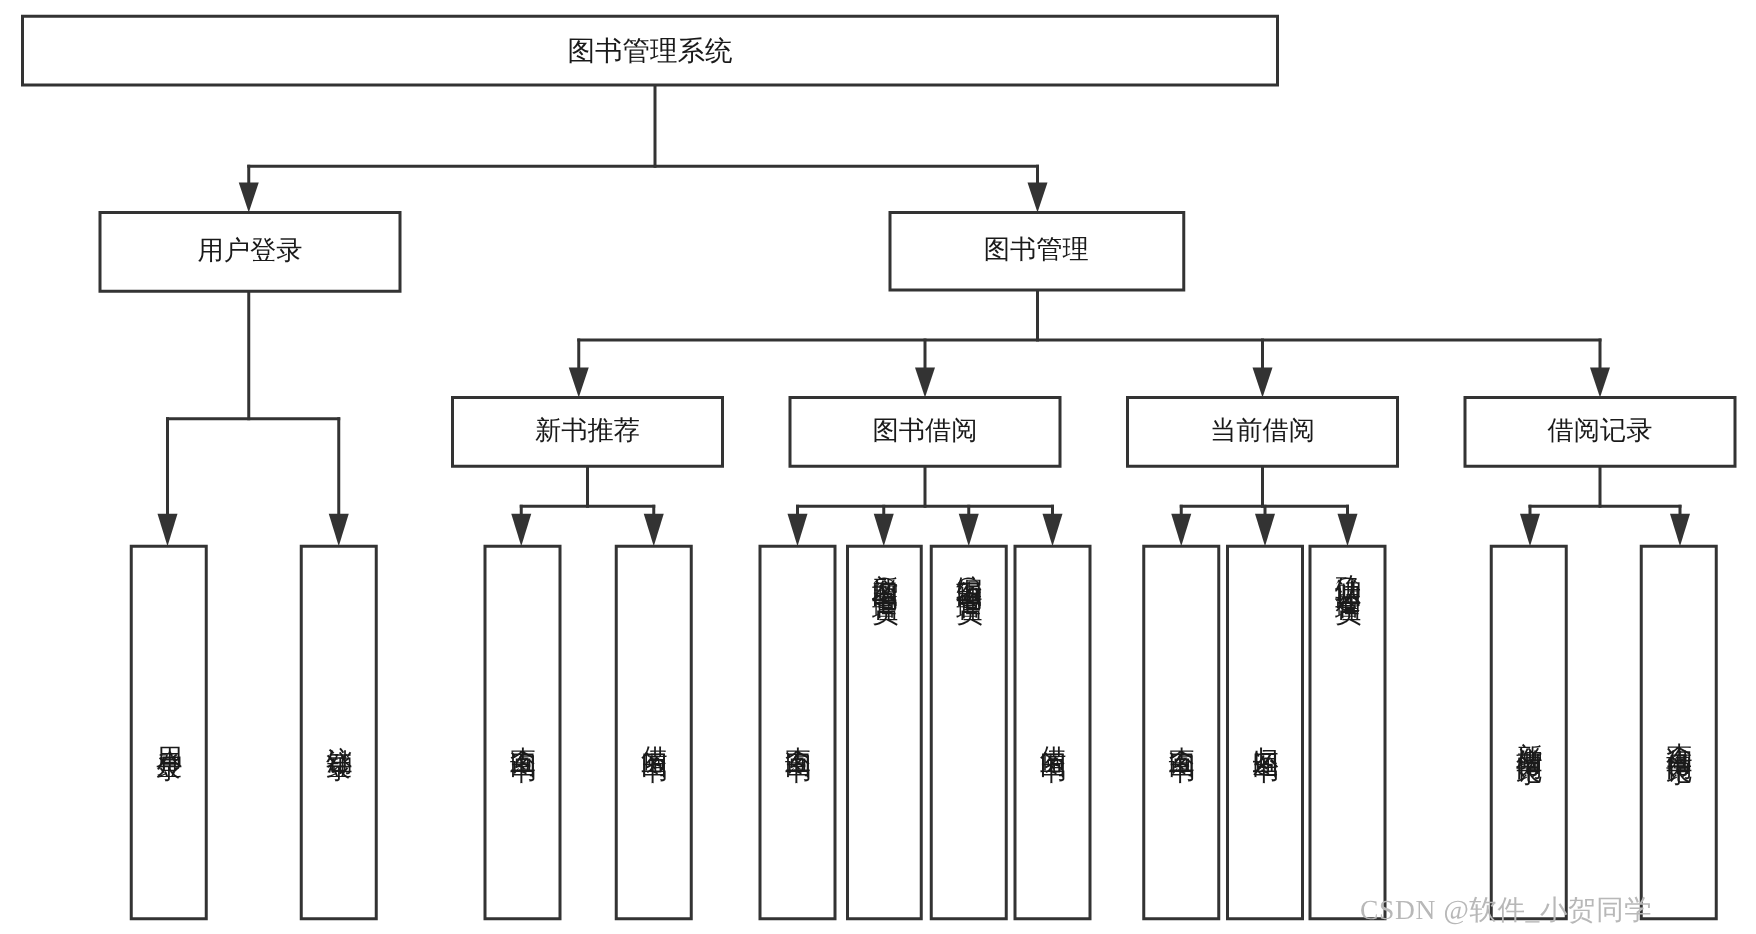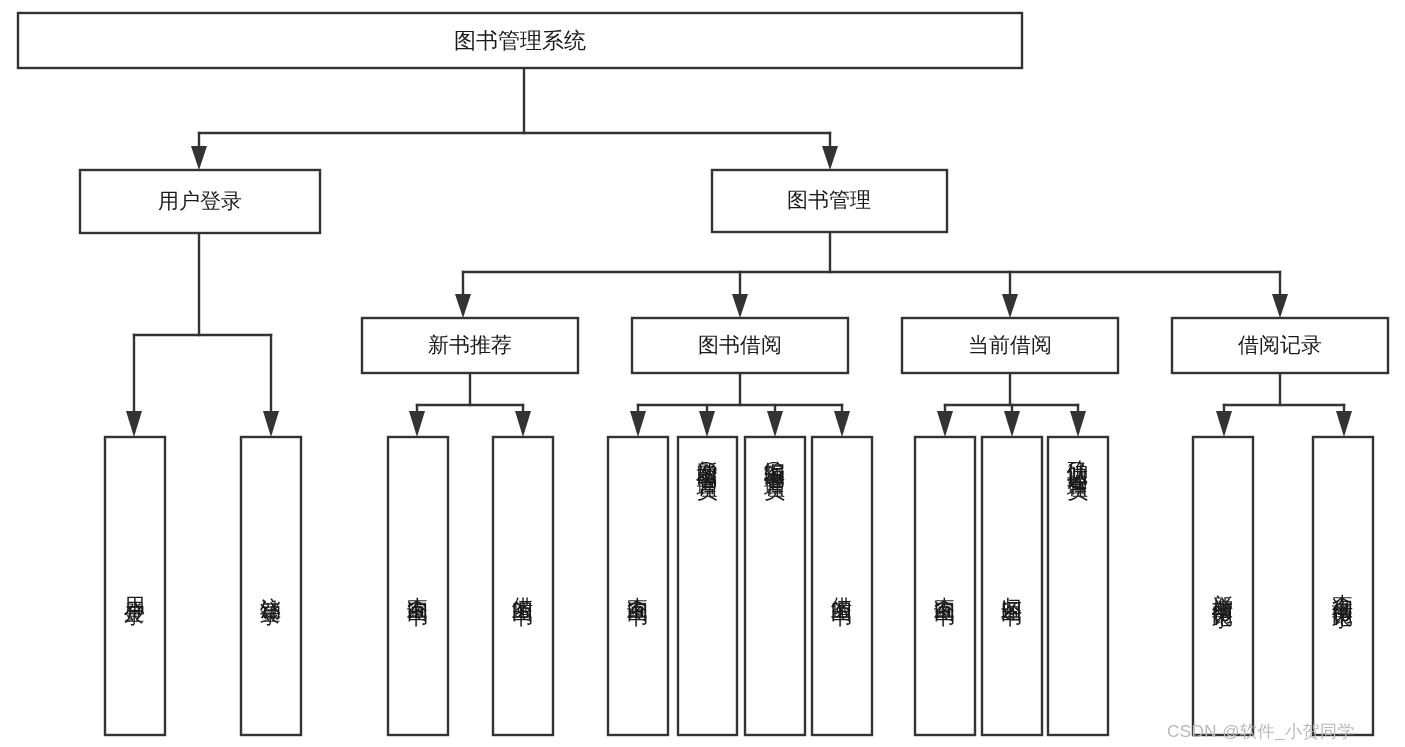--- a/index.html
+++ b/index.html
@@ -12,21 +12,20 @@
     width: 1405px;
     height: 747px;
     overflow: hidden;
     font-family: "Liberation Sans", "DejaVu Sans", sans-serif;
   }
   #diagram-root {
     position: relative;
     width: 1330px;
     height: 747px;
     background: #ffffff;
-    padding-left: 33px;
   }
   svg#diagram-svg {
     position: absolute;
     left: 0;
     top: 0;
     width: 1405px;
     height: 747px;
     display: block;
   }
   .node-box {
@@ -73,22 +72,22 @@
     font-size: 21px;
     line-height: 1.0;
     color: #1a1a1a;
     letter-spacing: 3px;
     white-space: nowrap;
   }
   .watermark {
     position: absolute;
     right: 8px;
     bottom: 4px;
-    font-family: Liberation Sans, sans-serif;
-    font-size: 17px;
+    font-family: Liberation Serif, serif;
+    font-size: 22px;
     color: #b8b8b8;
     letter-spacing: 0.5px;
     white-space: nowrap;
   }
 </style>
 </head>
 <body>
 
 <div id="diagram-root">
 

